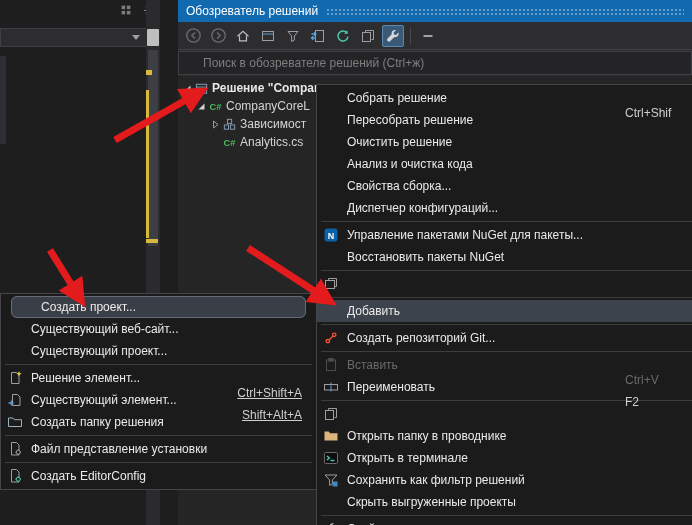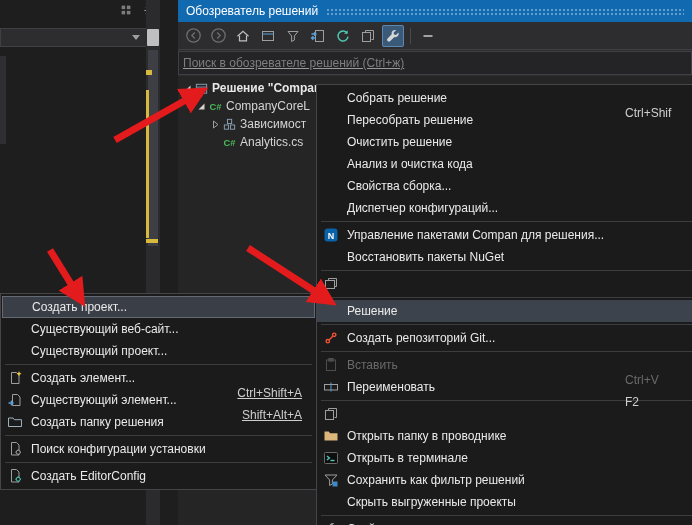--- a/index.html
+++ b/index.html
@@ -29,42 +29,42 @@
   .titlebar-text { color:#ffffff; font-size:12px; white-space:nowrap; }
   .titlebar-grip { flex:1; height:7px; margin-top:1px;
       background-image:radial-gradient(rgba(255,255,255,.35) 1px, transparent 1.2px);
       background-size:4px 4px; }
   .toolbar { height:28px; background:#2d2d30; display:flex; align-items:center; padding:0 4px; gap:3px; border-bottom:1px solid #3f3f46; }
   .tb-btn { width:22px; height:22px; display:flex; align-items:center; justify-content:center; border-radius:2px; flex:0 0 auto; }
   .tb-btn.active { background:#3a5a78; outline:1px solid #5b87b0; outline-offset:-1px; }
   .tb-sep { width:1px; height:16px; background:#4a4a50; margin:0 3px; flex:0 0 auto; }
   .searchrow { height:26px; background:#2d2d30; padding:1px 0; }
   .search-input { width:100%; height:24px; background:#242427; border:1px solid #3f3f46; color:#9a9a9a;
-      font-size:12px; padding:0 4px; font-family:"Liberation Sans", sans-serif;text-decoration:underline; }
+      font-size:12px; padding:0 24px; font-family:"Liberation Sans", sans-serif; }
   .search-input::placeholder { color:#7e7e7e; }
   .tree { padding-top:3px; }
   .tree-row { height:18px; display:flex; align-items:center; font-size:12px; color:#d4d4d4; white-space:nowrap; }
   .tr-exp { width:14px; flex:0 0 14px; display:flex; align-items:center; justify-content:center; }
   .tr-icon { width:18px; flex:0 0 18px; display:flex; align-items:center; }
   .tree-row.solution .tr-label { font-weight:bold; color:#e8e8e8; }
   .ind0 { padding-left:2px; } .ind1 { padding-left:16px; } .ind2 { padding-left:30px; }
 
   
   .cm { position:absolute; background:#1b1b1c; border:1px solid #454549; padding:2px 0; z-index:30; }
   .cm-main { left:316px; top:84px; width:392px; }
   .cm-sub  { left:0; top:293px; width:317px; }
   .mi { position:relative; height:22px; display:flex; align-items:center; font-size:12px; color:#eaeaea; padding-left:6px; white-space:nowrap; }
   .mi-icon { width:24px; flex:0 0 24px; display:flex; align-items:center; }
   .mi-shortcut { position:absolute; left:308px; color:#cfcfcf;margin-top:30px; }
   .cm-sub .mi-shortcut { left:auto; right:14px;text-decoration:underline; }
   .mi.dis { color:#6a6a6a; }
   .mi.dis .mi-shortcut { color:#6a6a6a; }
   .mi.dis .mi-icon { opacity:.45; }
   .mi.hl-add { background:#3d434d; }
-  .mi.hl-new { background:#3a3f47; outline:1px solid #646b76; outline-offset:-1px; margin:0 1px; }
+  .mi.hl-new { background:#3a3f47; outline:1px solid #646b76; outline-offset:-1px; margin:0 10px;border-radius:6px; }
   .menu-sep { height:1px; background:#3c3c41; margin:2px 4px; }
 
   
   .arrows { position:absolute; left:0; top:0; z-index:60; pointer-events:none; }
 
   svg.gl { display:block; }
 </style>
 </head>
 <body>
 
@@ -279,21 +279,21 @@
 
     <div class="menu-sep"></div>
 
     <div class="mi">
       <span class="mi-icon">
         <svg class="gl" width="16" height="16" viewBox="0 0 16 16">
             <rect x="1.5" y="1.5" width="13" height="13" rx="3" fill="#0a62a8"></rect>
             <text x="8" y="11.5" font-size="9" font-weight="bold" fill="#ffffff" text-anchor="middle" font-family="Liberation Sans, sans-serif">N</text>
           </svg>
       </span>
-      <span class="mi-label">Управление пакетами Compan для решения...</span>
+      <span class="mi-label">Управление пакетами NuGet для пакеты...</span>
     </div>
     <div class="mi">
       <span class="mi-icon"></span>
       <span class="mi-label">Восстановить пакеты NuGet</span>
     </div>
 
     <div class="menu-sep"></div>
 
     <div class="mi">
       <span class="mi-icon">
@@ -303,21 +303,21 @@
               <path d="M5.5 4.5v-2h8v8h-2"></path>
             </g>
           </svg>
       </span>
     </div>
 
     <div class="menu-sep"></div>
 
     <div class="mi hl-add">
       <span class="mi-icon"></span>
-      <span class="mi-label">Решение</span>
+      <span class="mi-label">Добавить</span>
 
     </div>
 
     <div class="menu-sep"></div>
 
     <div class="mi">
       <span class="mi-icon">
         <svg class="gl" width="16" height="16" viewBox="0 0 16 16">
             <g stroke="#f05133" fill="none" stroke-width="1.4">
               <circle cx="4.8" cy="11.2" r="1.7"></circle>
@@ -430,21 +430,21 @@
 
     <div class="menu-sep"></div>
 
     <div class="mi">
       <span class="mi-icon">
         <svg class="gl" width="16" height="16" viewBox="0 0 16 16">
             <path d="M4.5 2.5h5l2.5 2.5v8.5h-7.5z" fill="none" stroke="#9e9e9e"></path>
             <path d="M12 1l.8 1.9 1.9.8-1.9.8-.8 1.9-.8-1.9-1.9-.8 1.9-.8z" fill="#f2cf4a"></path>
           </svg>
       </span>
-      <span class="mi-label">Создать элемент...</span>
+      <span class="mi-label">Решение элемент...</span>
       <span class="mi-shortcut">Ctrl+Shift+A</span>
     </div>
     <div class="mi">
       <span class="mi-icon">
         <svg class="gl" width="16" height="16" viewBox="0 0 16 16">
             <path d="M5.5 2.5h5l2.5 2.5v8.5h-7.5z" fill="none" stroke="#9e9e9e"></path>
             <path d="M1.5 11h4M3.8 8.8L6 11l-2.2 2.2" stroke="#5ea0d6" fill="none" stroke-width="1.3"></path>
           </svg>
       </span>
       <span class="mi-label">Существующий элемент...</span>
@@ -462,21 +462,21 @@
     <div class="menu-sep"></div>
 
     <div class="mi">
       <span class="mi-icon">
         <svg class="gl" width="16" height="16" viewBox="0 0 16 16">
             <path d="M4.5 1.5h5l2.5 2.5v10h-7.5z" fill="none" stroke="#9e9e9e"></path>
             <circle cx="11.2" cy="11.2" r="2" fill="#1b1b1c" stroke="#9e9e9e"></circle>
             <path d="M11.2 8.4v1M11.2 13v1M8.4 11.2h1M13 11.2h1" stroke="#9e9e9e"></path>
           </svg>
       </span>
-      <span class="mi-label">Поиск конфигурации установки</span>
+      <span class="mi-label">Файл представление установки</span>
     </div>
 
     <div class="menu-sep"></div>
 
     <div class="mi">
       <span class="mi-icon">
         <svg class="gl" width="16" height="16" viewBox="0 0 16 16">
             <path d="M4.5 1.5h5l2.5 2.5v10h-7.5z" fill="none" stroke="#9e9e9e"></path>
             <circle cx="11.2" cy="11.2" r="2" fill="#1b1b1c" stroke="#4ec9b0"></circle>
             <path d="M11.2 8.4v1M11.2 13v1M8.4 11.2h1M13 11.2h1" stroke="#4ec9b0"></path>

